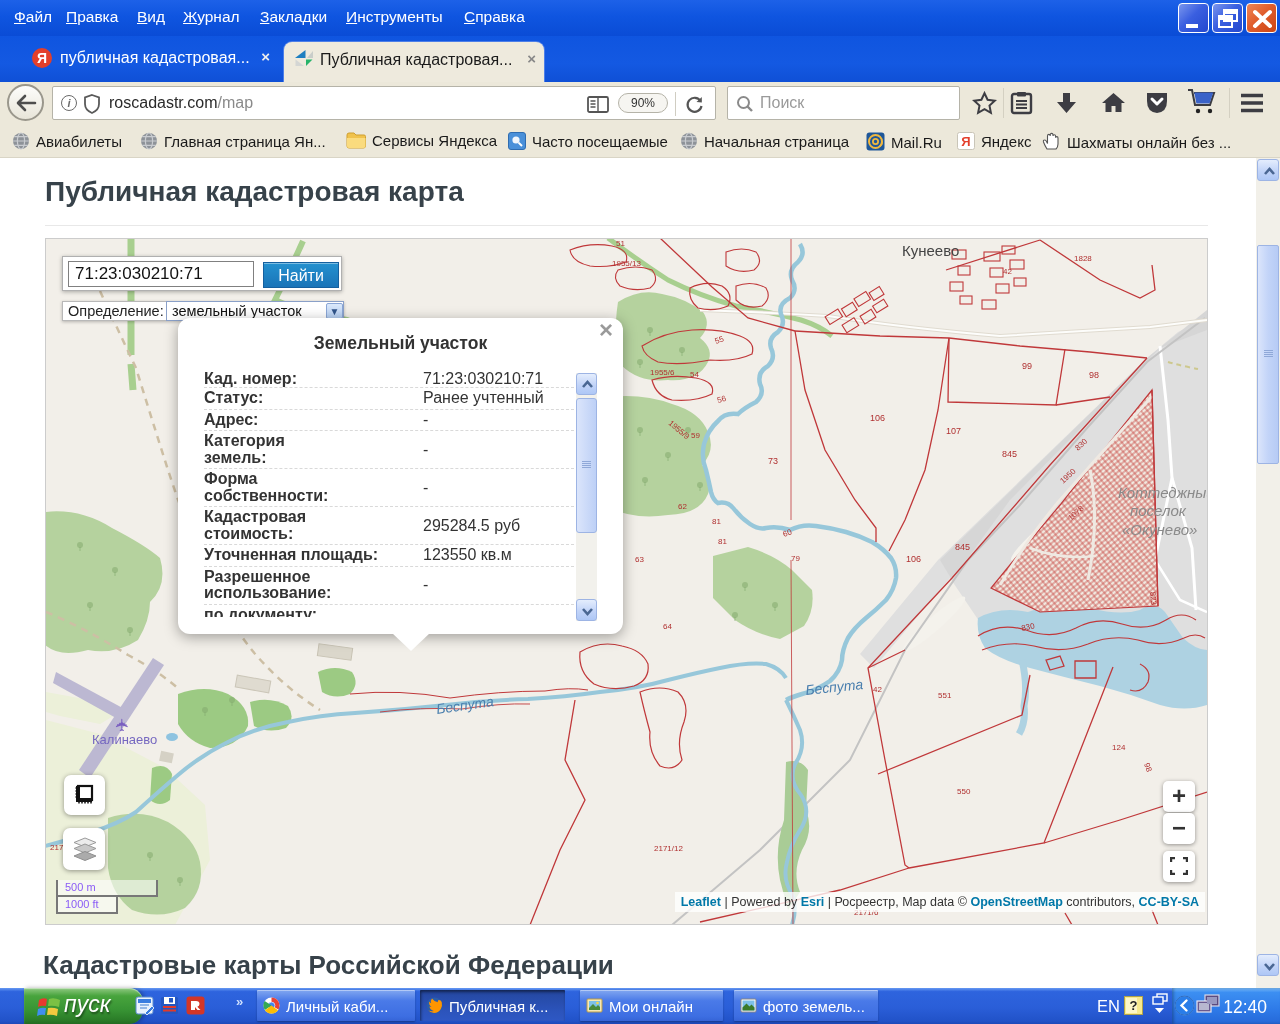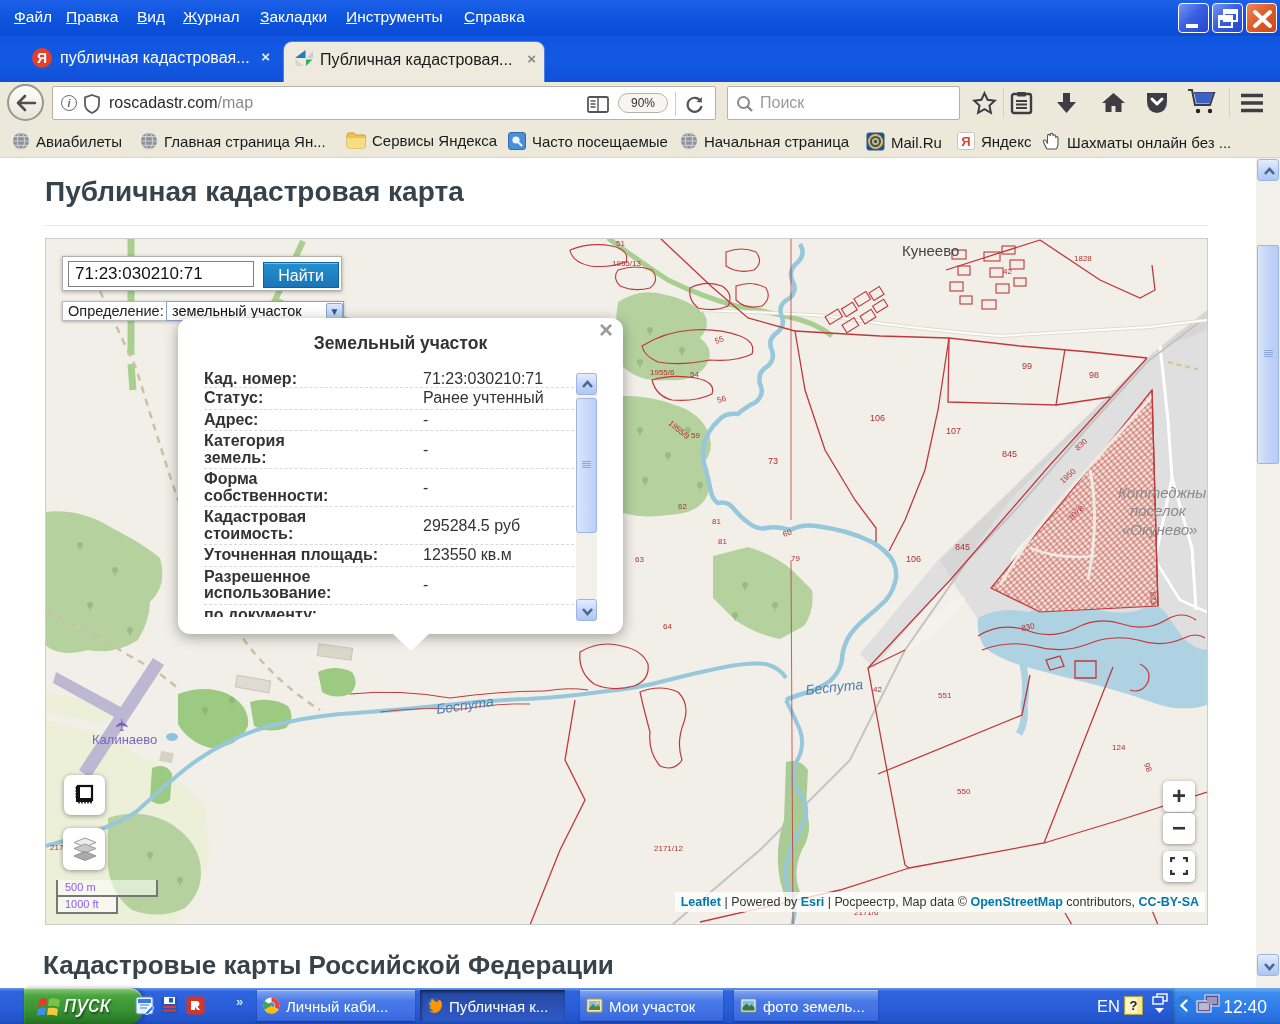--- a/index.html
+++ b/index.html
@@ -679,21 +679,21 @@
       </svg>
   <span class="tt">Публичная к...</span>
     </div>
  <div class="tbtn" style="left:580px;width:143px">
   <svg class="ti" viewBox="0 0 17 17">
         <rect x="1" y="2" width="15" height="13" rx="1" fill="#f6e9b5" stroke="#b89b4a"></rect>
         <rect x="3" y="4" width="11" height="9" fill="#7ec0e8"></rect>
         <path d="M3 11 L7 7 L10 10 L12 8 L14 10 V13 H3 Z" fill="#4a8a3a"></path>
         <circle cx="11.5" cy="6" r="1.3" fill="#f6d84a"></circle>
       </svg>
-  <span class="tt">Мои участок</span>
+  <span class="tt">Мои онлайн</span>
     </div>
  <div class="tbtn" style="left:734px;width:144px">
   <svg class="ti" viewBox="0 0 17 17">
         <rect x="1" y="2" width="15" height="13" rx="1" fill="#fff" stroke="#888"></rect>
         <rect x="2.5" y="3.5" width="12" height="10" fill="#7ec0e8"></rect>
         <path d="M2.5 10.5 L6.5 6.5 L9.5 9.5 L11.5 7.5 L14.5 10.5 V13.5 H2.5 Z" fill="#3a7a2a"></path>
       </svg>
   <span class="tt">фото земель...</span>
     </div>
  <span style="position:absolute;left:1097px;top:9px;font-size:16.5px;color:#fff">EN</span>

